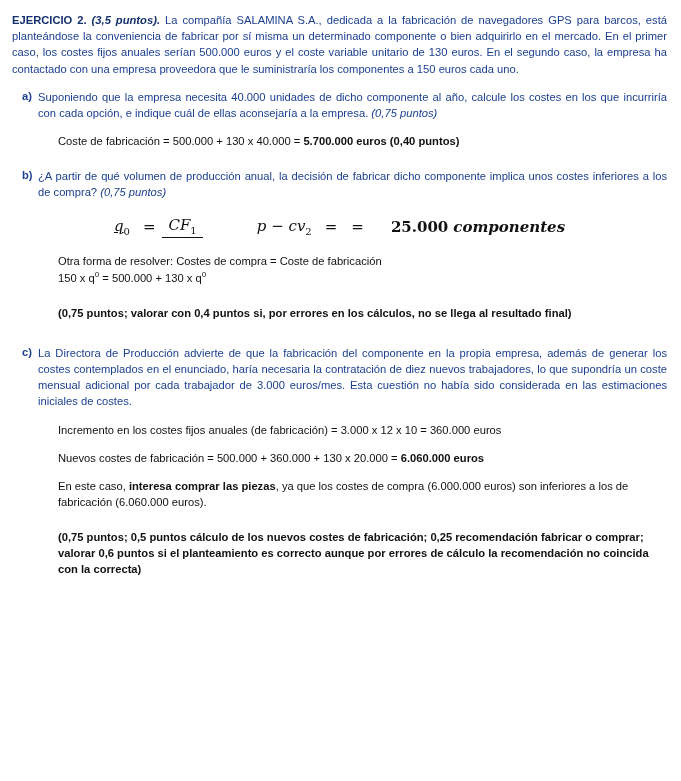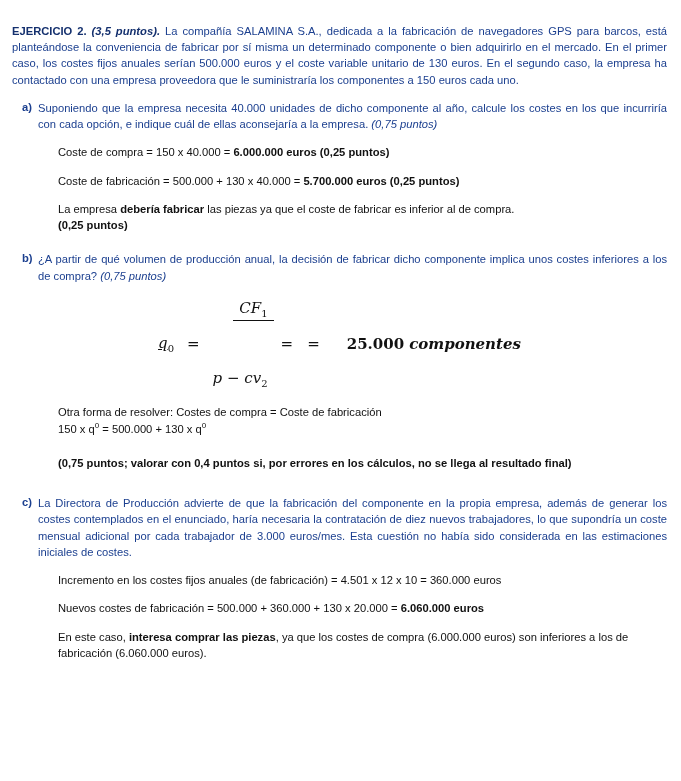--- a/index.html
+++ b/index.html
@@ -10,21 +10,21 @@
   body {
     width: 681px;
     min-height: 781px;
     font-family: "Liberation Sans", sans-serif;
     font-size: 11.2px;
     line-height: 1.42;
     color: #1a1a1a;
   }
   .page {
     width: 681px;
-    padding: 23px 14px 10px 12px;
+    padding: 12px 14px 10px 12px;
     box-sizing: border-box;
   }
   .intro {
     text-align: justify;
     color: #1b3f8f;
     margin: 0 0 12px 0;
     line-height: 1.45;
   }
   .intro .ej-title {
     font-weight: bold;
@@ -88,22 +88,22 @@
   }
   .formula .q0 sub {
     font-style: normal;
     font-size: 10px;
   }
   .formula .eq {
     margin: 0 7px;
   }
   .frac {
     display: inline-flex;
-    flex-direction: column;
-    align-items: flex-end;
+    flex-direction: row;
+    align-items: center;
     vertical-align: middle;
     line-height: 1.15;
     gap: 48px;
   }
   .frac .num {
     padding: 0 6px 1px 6px;
     border-bottom: 1.2px solid #111;
     font-style: italic;
   }
   .frac .den {
@@ -145,32 +145,25 @@
   <div class="item">
     <div class="item-label">a)</div>
     <div class="item-body">
       <span>Suponiendo que la empresa necesita 40.000 unidades de dicho componente al año, calcule los costes en los que incurriría con cada opción, e indique cuál de ellas aconsejaría a la empresa.</span>
       <span class="ital">(0,75 puntos)</span>
     </div>
   </div>
 
   <div class="spacer-sm"></div>
 
-  <div class="answer">
-    <span>Coste de compra = 150 x 40.000 = </span><b>6.000.000 euros (0,25 puntos)</b>
-  </div>
-
-  <div class="answer">
-    <span>Coste de fabricación = 500.000 + 130 x 40.000 = </span><b>5.700.000 euros (0,25 puntos)</b>
-  </div>
-
-  <div class="answer">
-    <span>La empresa </span><b>debería fabricar</b><span> las piezas ya que el coste de fabricar es inferior al de compra.</span><br>
-    <b>(0,25 puntos)</b>
-  </div>
+
+  <div class="answer">
+    <span>Coste de fabricación = 500.000 + 130 x 40.000 = </span><b>5.700.000 euros (0,40 puntos)</b>
+  </div>
+
 
   <div class="spacer-sm"></div>
 
   <div class="item">
     <div class="item-label">b)</div>
     <div class="item-body">
       <span>¿A partir de qué volumen de producción anual, la decisión de fabricar dicho componente implica unos costes inferiores a los de compra?</span>
       <span class="ital">(0,75 puntos)</span>
     </div>
   </div>
@@ -206,27 +199,30 @@
     <div class="item-label">c)</div>
     <div class="item-body">
       <span>La Directora de Producción advierte de que la fabricación del componente en la propia empresa, además de generar los costes contemplados en el enunciado, haría necesaria la contratación de diez nuevos trabajadores, lo que supondría un coste mensual adicional por cada trabajador de 3.000 euros/mes. Esta cuestión no había sido considerada en las estimaciones iniciales de costes.</span>
     </div>
   </div>
 
 
   <div class="spacer-sm"></div>
 
   <div class="answer">
-    <span>Incremento en los costes fijos anuales (de fabricación) = 4.501 x 12 x 10 = 360.000 euros</span><b></b>
+    <span>Incremento en los costes fijos anuales (de fabricación) = 3.000 x 12 x 10 = 360.000 euros</span><b></b>
   </div>
 
   <div class="answer">
     <span>Nuevos costes de fabricación = 500.000 + 360.000 + 130 x 20.000 = </span><b>6.060.000 euros</b>
   </div>
 
   <div class="answer">
     <span>En este caso, </span><b>interesa comprar las piezas</b><span>, ya que los costes de compra (6.000.000 euros) son inferiores a los de fabricación (6.060.000 euros).</span>
   </div>
 
   <div class="spacer-sm"></div>
 
+  <div class="answer">
+    <b>(0,75 puntos; 0,5 puntos cálculo de los nuevos costes de fabricación; 0,25 recomendación fabricar o comprar; valorar 0,6 puntos si el planteamiento es correcto aunque por errores de cálculo la recomendación no coincida con la correcta)</b>
+  </div>
 
 </div>
 
 </body></html>

